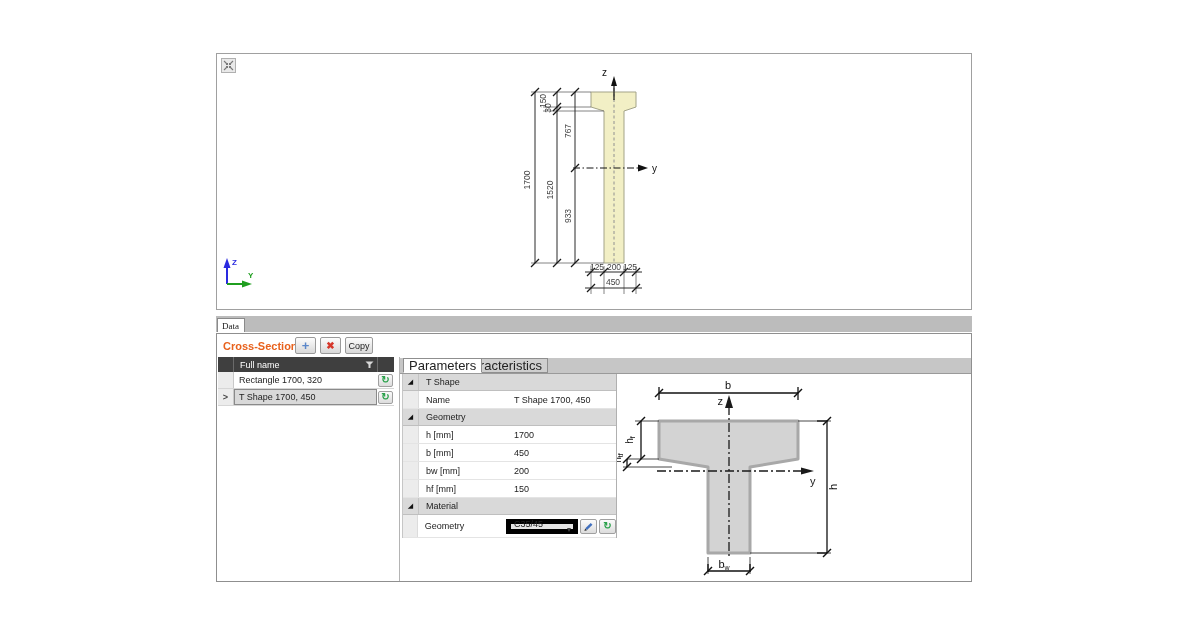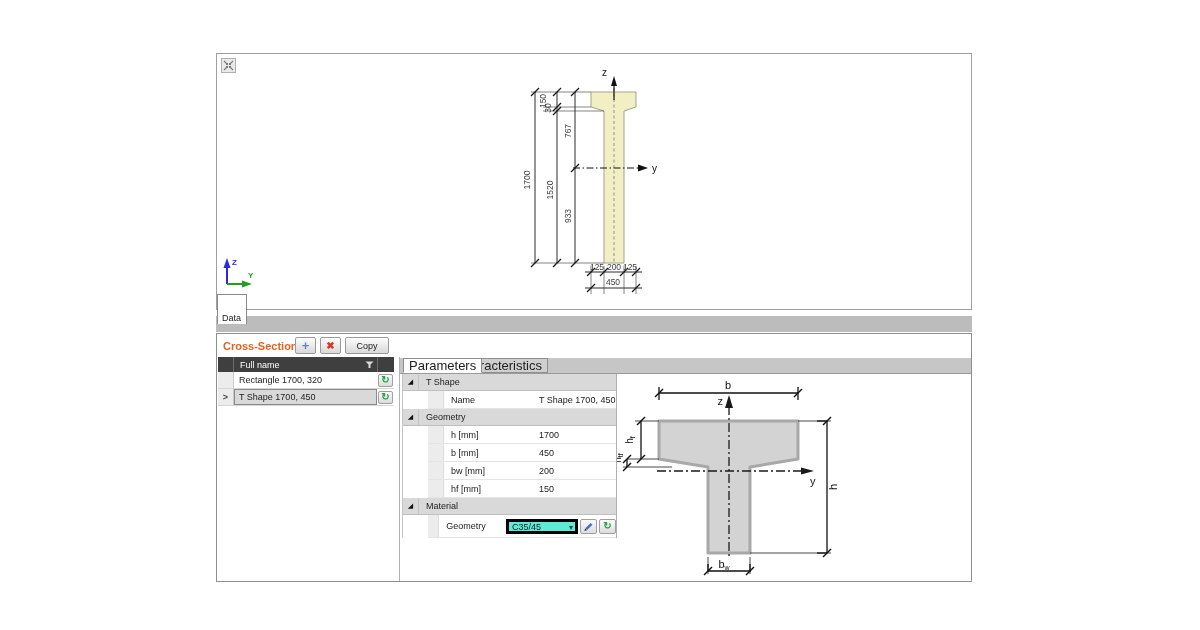--- a/index.html
+++ b/index.html
@@ -9,33 +9,33 @@
 
   
   .canvas-panel{position:absolute;left:216px;top:53px;width:754px;height:255px;
                 border:1px solid #a0a0a0;background:#fff;}
   .fit-btn{position:absolute;left:4px;top:4px;width:15px;height:15px;background:#e9e9e9;
            border:1px solid #b0b0b0;padding:0;cursor:pointer;}
   .cv-svg{position:absolute;left:0;top:0;}
 
   
   .data-strip{position:absolute;left:216px;top:316px;width:756px;height:16px;background:#bcbcbc;}
-  .data-tab{position:absolute;left:1px;bottom:8px;background:#ffffff;border:1px solid #8a8a8a;
-            border-bottom:none;font-size:9px;padding:18px 5px 1px 4px;color:#222;cursor:default;}
+  .data-tab{position:absolute;left:1px;bottom:0;background:#ffffff;border:1px solid #8a8a8a;
+            border-bottom:none;font-size:9px;padding:2px 5px 1px 4px;color:#222;cursor:default;font-family:Liberation Serif, serif;}
 
   
   .cs-panel{position:absolute;left:216px;top:333px;width:754px;height:247px;
             border:1px solid #8f8f8f;background:#fff;}
   .cs-title{position:absolute;left:6px;top:6px;font-size:11px;font-weight:bold;color:#e8611c;}
   .tb-btn{position:absolute;top:3px;height:17px;background:linear-gradient(#fdfdfd,#d8d8d8);
           border:1px solid #9a9a9a;border-radius:2px;font-size:9px;color:#222;
           display:flex;align-items:center;justify-content:center;padding:0;cursor:pointer;}
   .btn-add{left:78px;width:21px;color:#5b87c9;font-size:13px;font-weight:bold;}
   .btn-del{left:103px;width:21px;color:#d6372b;font-size:10px;font-weight:bold;}
-  .btn-copy{left:128px;width:44px;}
+  .btn-copy{left:128px;width:28px;}
 
   
   .tbl{position:absolute;left:1px;top:23px;width:176px;font-size:9px;}
   .tbl-hdr{display:flex;height:15px;background:#3f3f3f;color:#fff;}
   .tbl-hdr .sel{width:16px;height:100%;border-right:1px solid #6a6a6a;box-sizing:border-box;}
   .tbl-hdr .nm{flex:1;padding-left:6px;display:flex;align-items:center;justify-content:space-between;}
   .tbl-hdr .ic{width:17px;height:100%;border-left:1px solid #6a6a6a;box-sizing:border-box;}
   .tbl-row{display:flex;height:16px;align-items:stretch;border-bottom:1px solid #d6d6d6;}
   .tbl-row .sel{width:16px;background:#ececec;border-right:1px solid #c9c9c9;box-sizing:border-box;
                 display:flex;align-items:center;justify-content:center;color:#444;font-weight:bold;font-size:9px;}
@@ -56,27 +56,27 @@
   .ptab.active{left:3px;background:#fff;border-bottom:1px solid #fff;z-index:2;}
   .ptab.inactive{left:51px;background:#cfcfcf;border-left:none;}
 
   
   .grid{position:absolute;left:185px;top:40px;width:215px;border-right:1px solid #b0b0b0;
         border-left:1px solid #c6c6c6;box-sizing:border-box;font-size:9px;}
   .g-group{display:flex;height:16px;background:#d9d9d9;border-bottom:1px solid #bfbfbf;align-items:center;}
   .g-group .tri{width:15px;text-align:center;font-size:7px;color:#111;border-right:1px solid #c4c4c4;
                 align-self:stretch;display:flex;align-items:center;justify-content:center;background:#d9d9d9;}
   .g-group .gl{padding-left:7px;color:#222;}
-  .g-row{display:flex;height:17px;border-bottom:1px solid #e4e4e4;align-items:center;background:#fff;margin-left:25px;}
+  .g-row{display:flex;height:17px;border-bottom:1px solid #e4e4e4;align-items:center;background:#fff;}
   .g-row .gut{width:15px;align-self:stretch;background:#ececec;border-right:1px solid #dcdcdc;}
   .g-row .lab{width:88px;padding-left:7px;color:#222;}
   .g-row .val{flex:1;color:#222;}
   .g-row.material{height:22px;}
-  .dd{position:relative;width:72px;height:15px;border:3px solid #000000;background:#5eead4;
-      font-size:9px;display:flex;align-items:flex-start;padding-left:3px;box-sizing:border-box;cursor:pointer;}
+  .dd{position:relative;width:72px;height:15px;border:5px solid #000000;background:#e5e5e5;
+      font-size:9px;display:flex;align-items:flex-end;padding-left:3px;box-sizing:border-box;cursor:pointer;}
   .dd .caret{position:absolute;right:2px;top:1px;font-size:8px;color:#444;}
   .mat-controls{display:flex;gap:2px;align-items:center;}
 
   
   .diagram{position:absolute;left:400px;top:40px;width:354px;height:206px;background:#fff;}
 </style>
 </head>
 <body>
 
 <div class="page">

